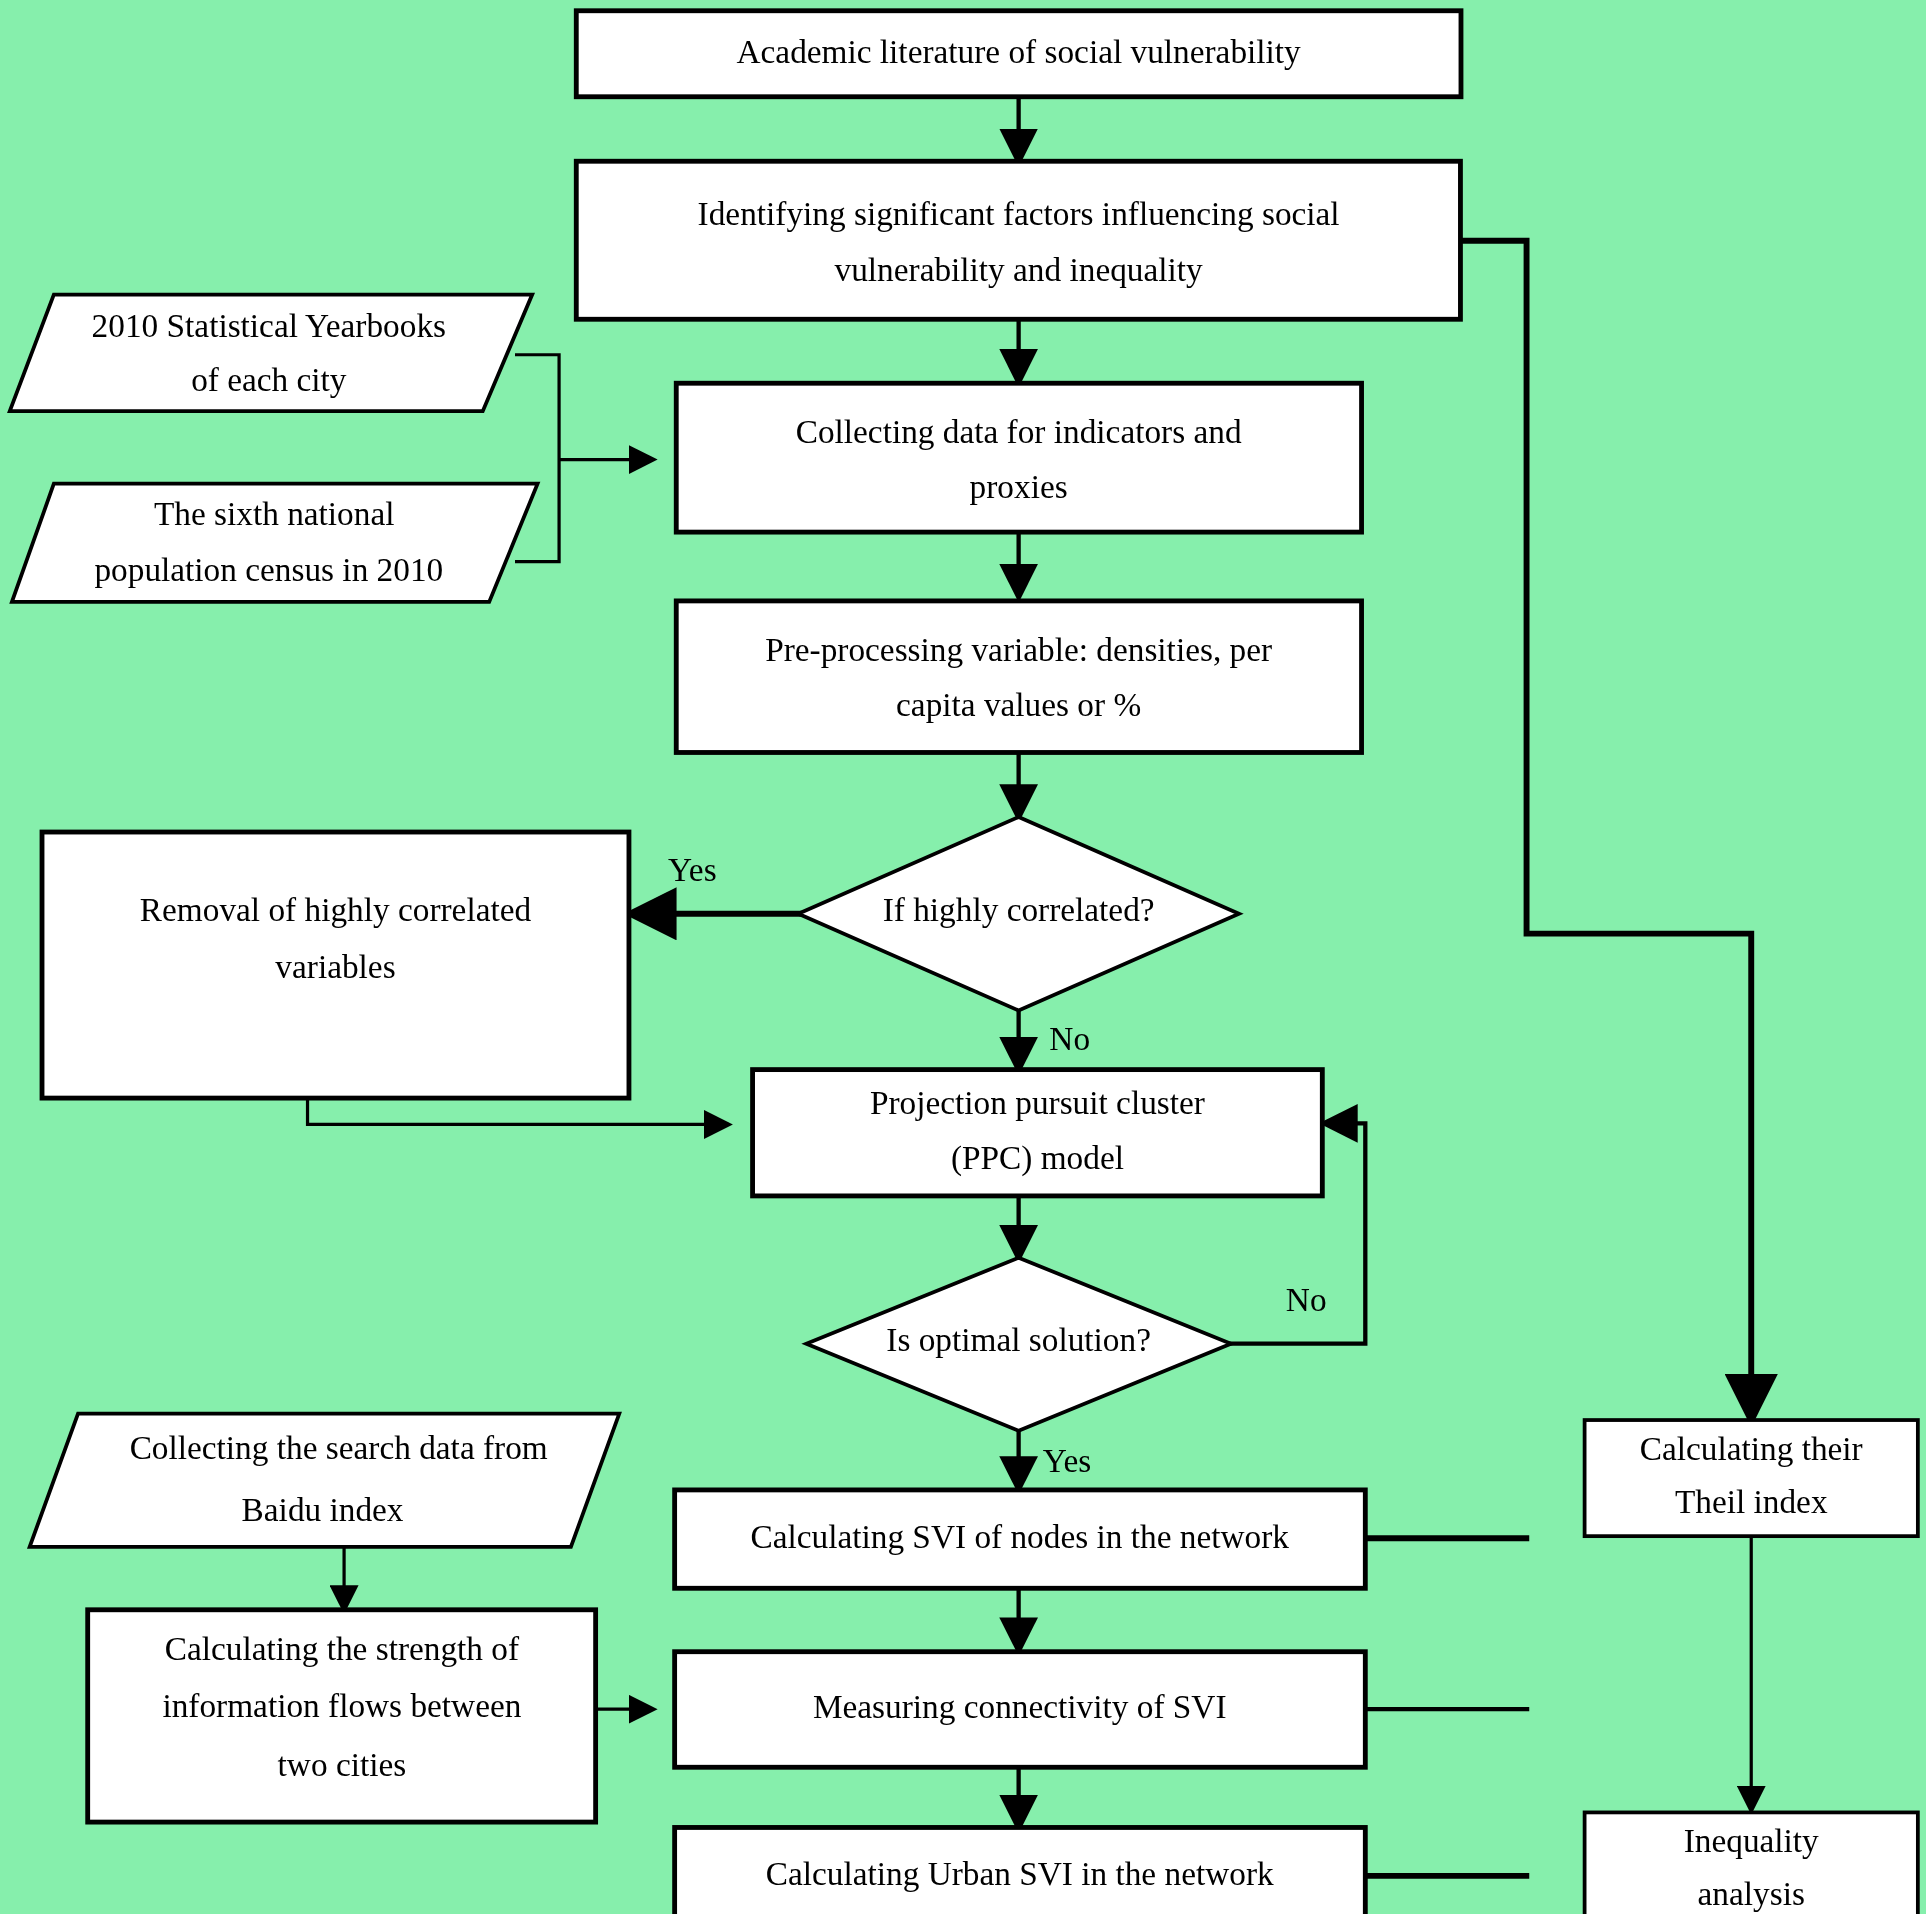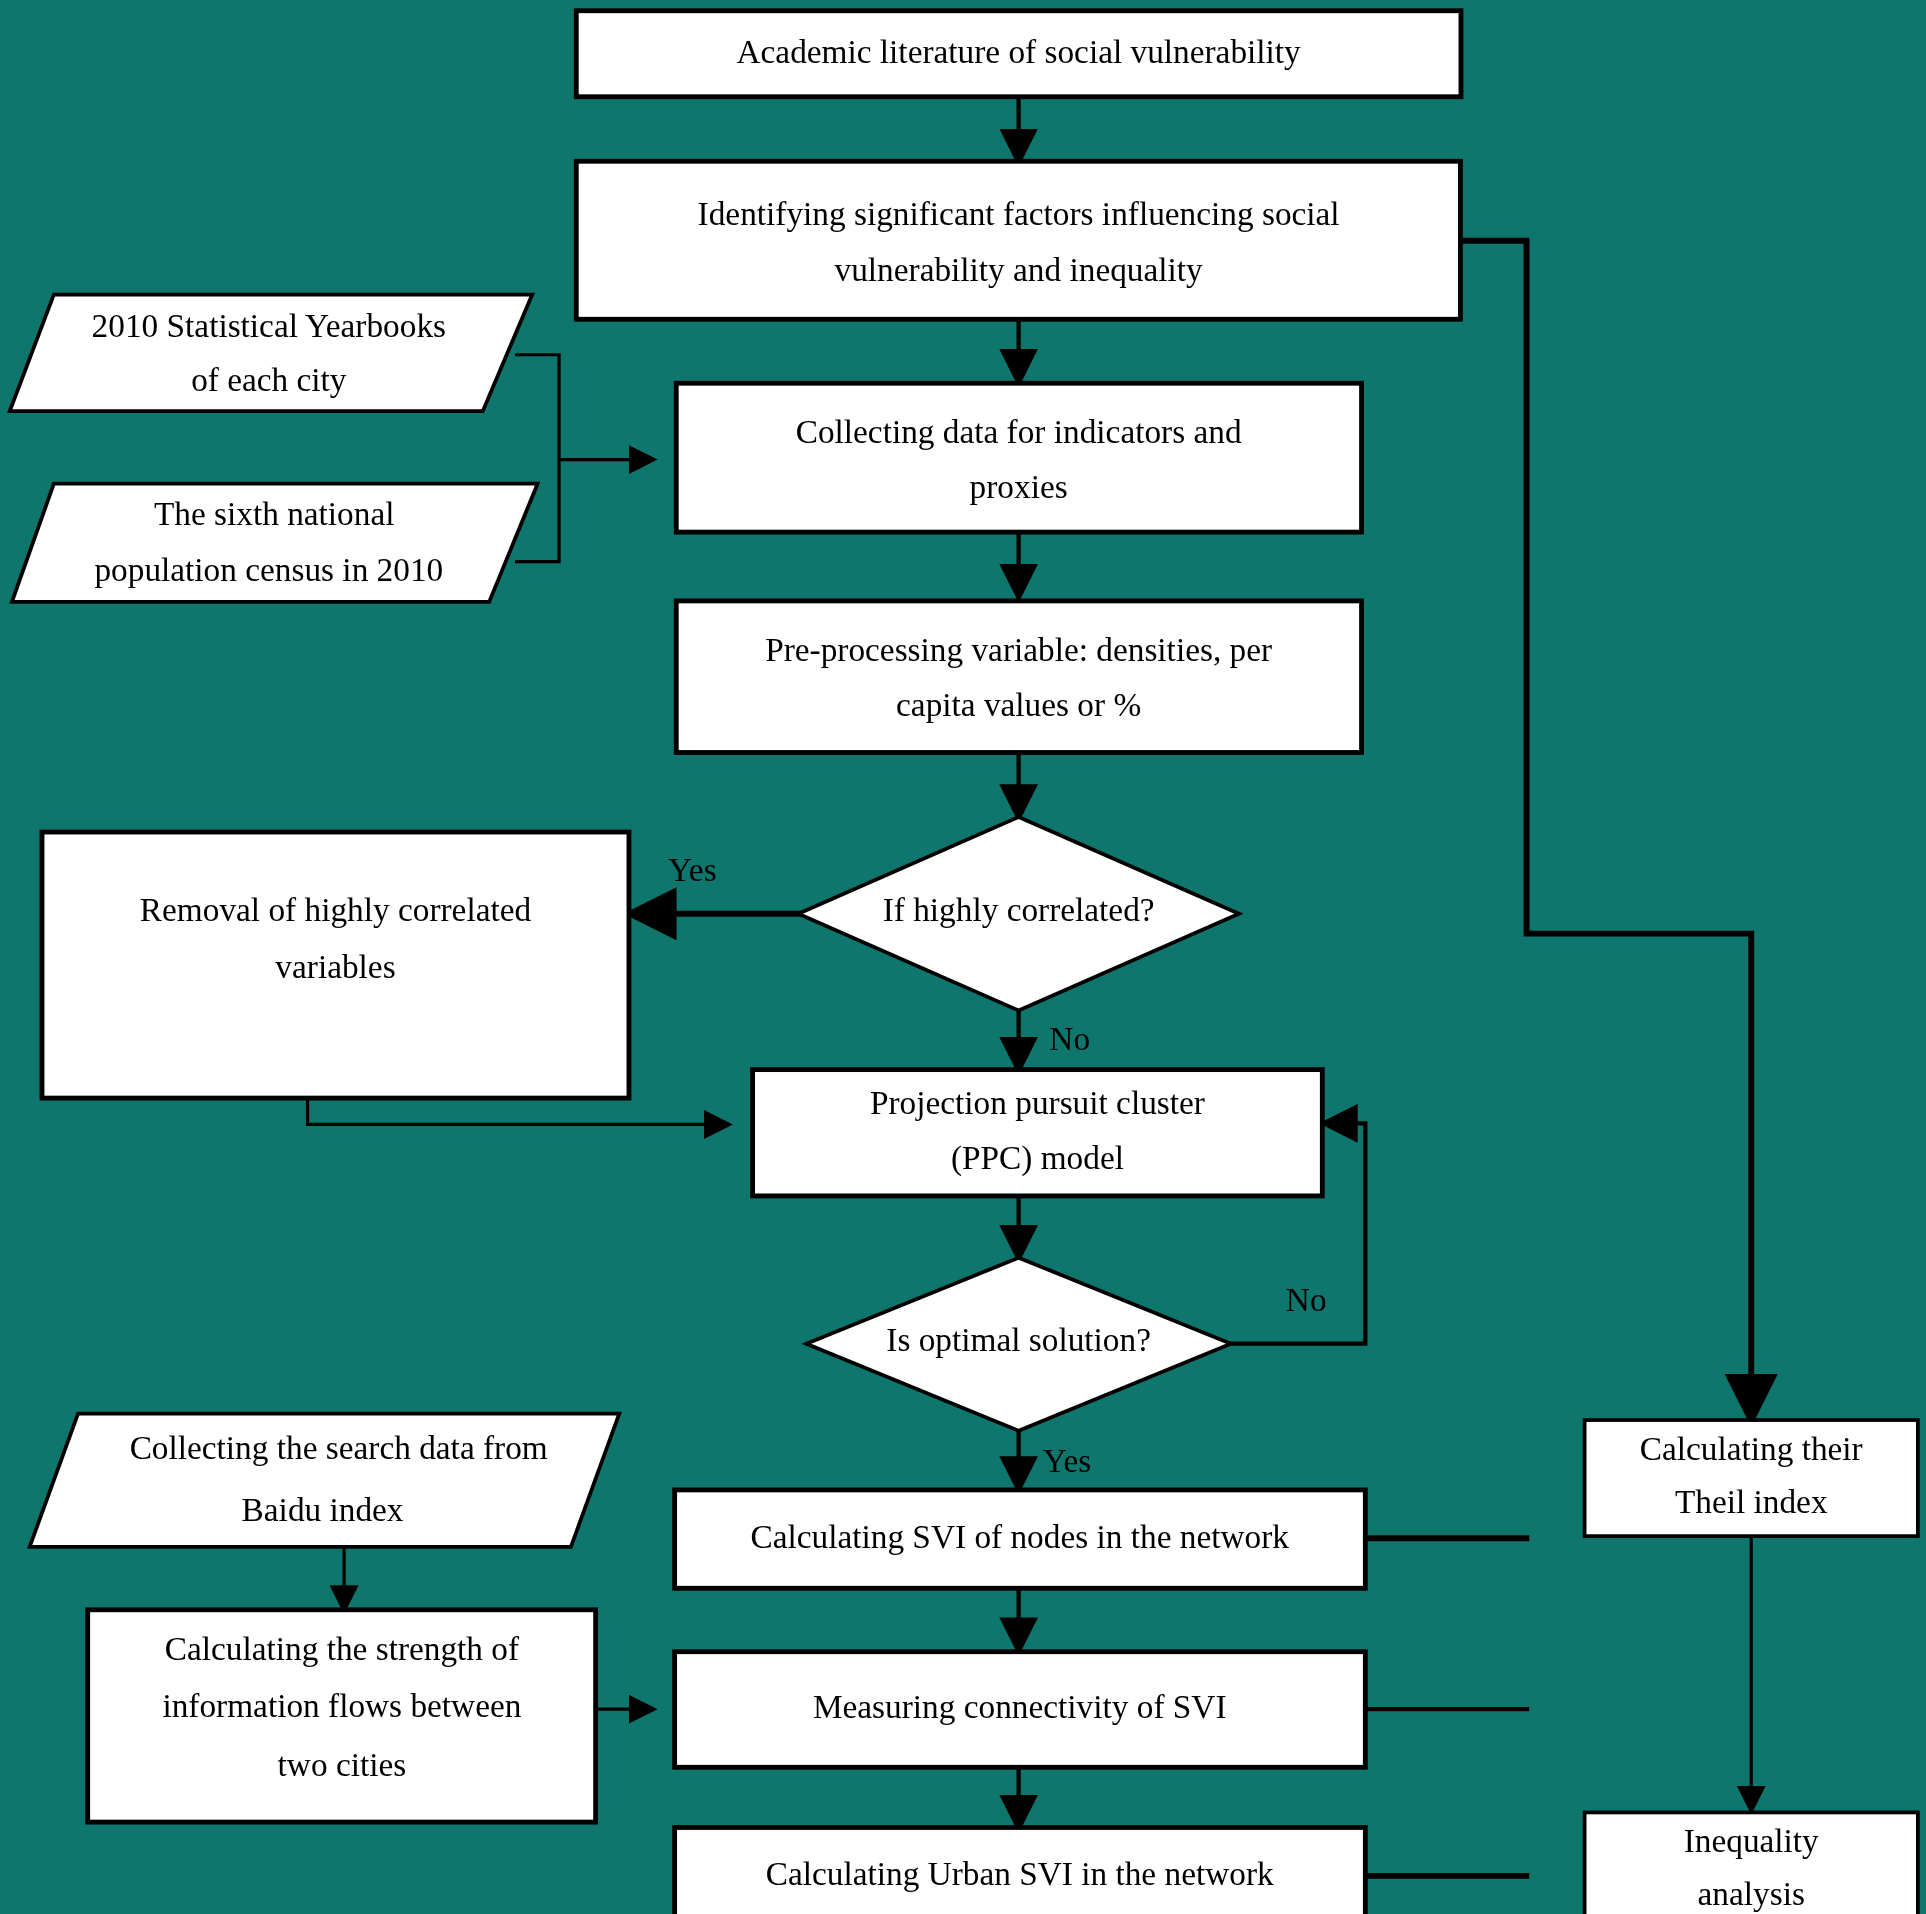--- a/index.html
+++ b/index.html
@@ -4,21 +4,21 @@
 <style>
   html, body {
     margin: 0;
     padding: 0;
     background: #ffffff;
   }
   #flow-root {
     position: relative;
     width: 1926px;
     height: 1914px;
-    background: #0f766e;
+    background: #86efac;
     font-family: "Liberation Serif", "DejaVu Serif", serif;
     overflow: hidden;
   }
   svg.flow-canvas {
     position: absolute;
     top: 0; left: 0;
     width: 1926px;
     height: 1914px;
   }
   .node-shape {

